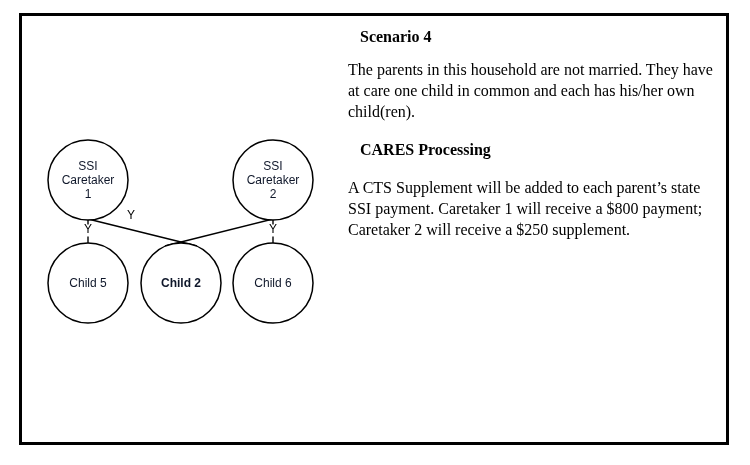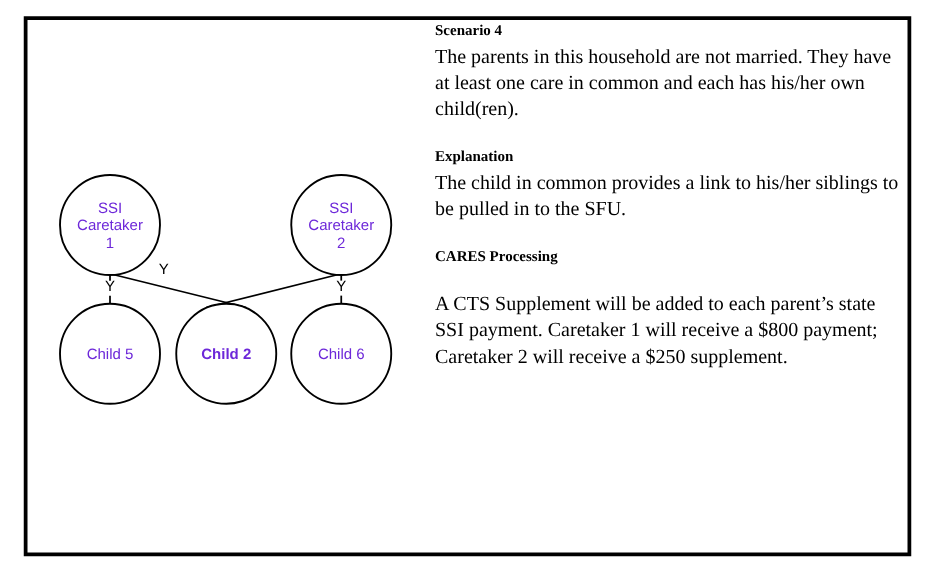--- a/index.html
+++ b/index.html
@@ -32,21 +32,21 @@
     width: 750px;
     height: 465px;
   }
   .node-label {
     position: absolute;
     width: 90px;
     text-align: center;
     font-family: "Liberation Sans", "DejaVu Sans", sans-serif;
     font-size: 12px;
     line-height: 14px;
-    color: #6d28d9;
+    color: #0f172a;
   }
   .node-label span { display: block; }
   .edge-label {
     position: absolute;
     width: 20px;
     text-align: center;
     font-family: "Liberation Sans", "DejaVu Sans", sans-serif;
     font-size: 12px;
     line-height: 14px;
     color: #000000;
@@ -55,22 +55,22 @@
     position: absolute;
     left: 348px;
     top: 14px;
     width: 375px;
     font-size: 16px;
     line-height: 21px;
   }
   .section { margin: 0; }
   .section + .section { margin-top: 17px; }
   .section h3 {
-    margin: 0;
-    font-size: 12px;
+    margin: 12px;
+    font-size: 16px;
     line-height: 21px;
     font-weight: bold;
   }
   .section p {
     margin: 0;
     font-size: 16px;
     line-height: 21px;
   }
 </style>
 </head>
@@ -108,25 +108,21 @@
 <div class="node-label" style="left:136px; top:276px;font-weight:bold;">Child 2</div>
 <div class="node-label" style="left:228px; top:276px;">Child 6</div>
 
 <div class="edge-label" style="left:78px; top:222px;">Y</div>
 <div class="edge-label" style="left:121px; top:208px;">Y</div>
 <div class="edge-label" style="left:263px; top:222px;">Y</div>
 
 <div class="text-col">
   <div class="section">
     <h3>Scenario 4</h3>
-    <p>The parents in this household are not married. They have at least one care in common and each has his/her own child(ren).</p>
-  </div>
-  <div class="section">
-    <h3>Explanation</h3>
-    <p>The child in common provides a link to his/her siblings to be pulled in to the SFU.</p>
+    <p>The parents in this household are not married. They have at care one child in common and each has his/her own child(ren).</p>
   </div>
   <div class="section">
     <h3>CARES Processing</h3>
   </div>
   <div class="section">
     <p>A CTS Supplement will be added to each parent’s state SSI payment. Caretaker 1 will receive a $800 payment; Caretaker 2 will receive a $250 supplement.</p>
   </div>
 </div>
 
 </body></html>

